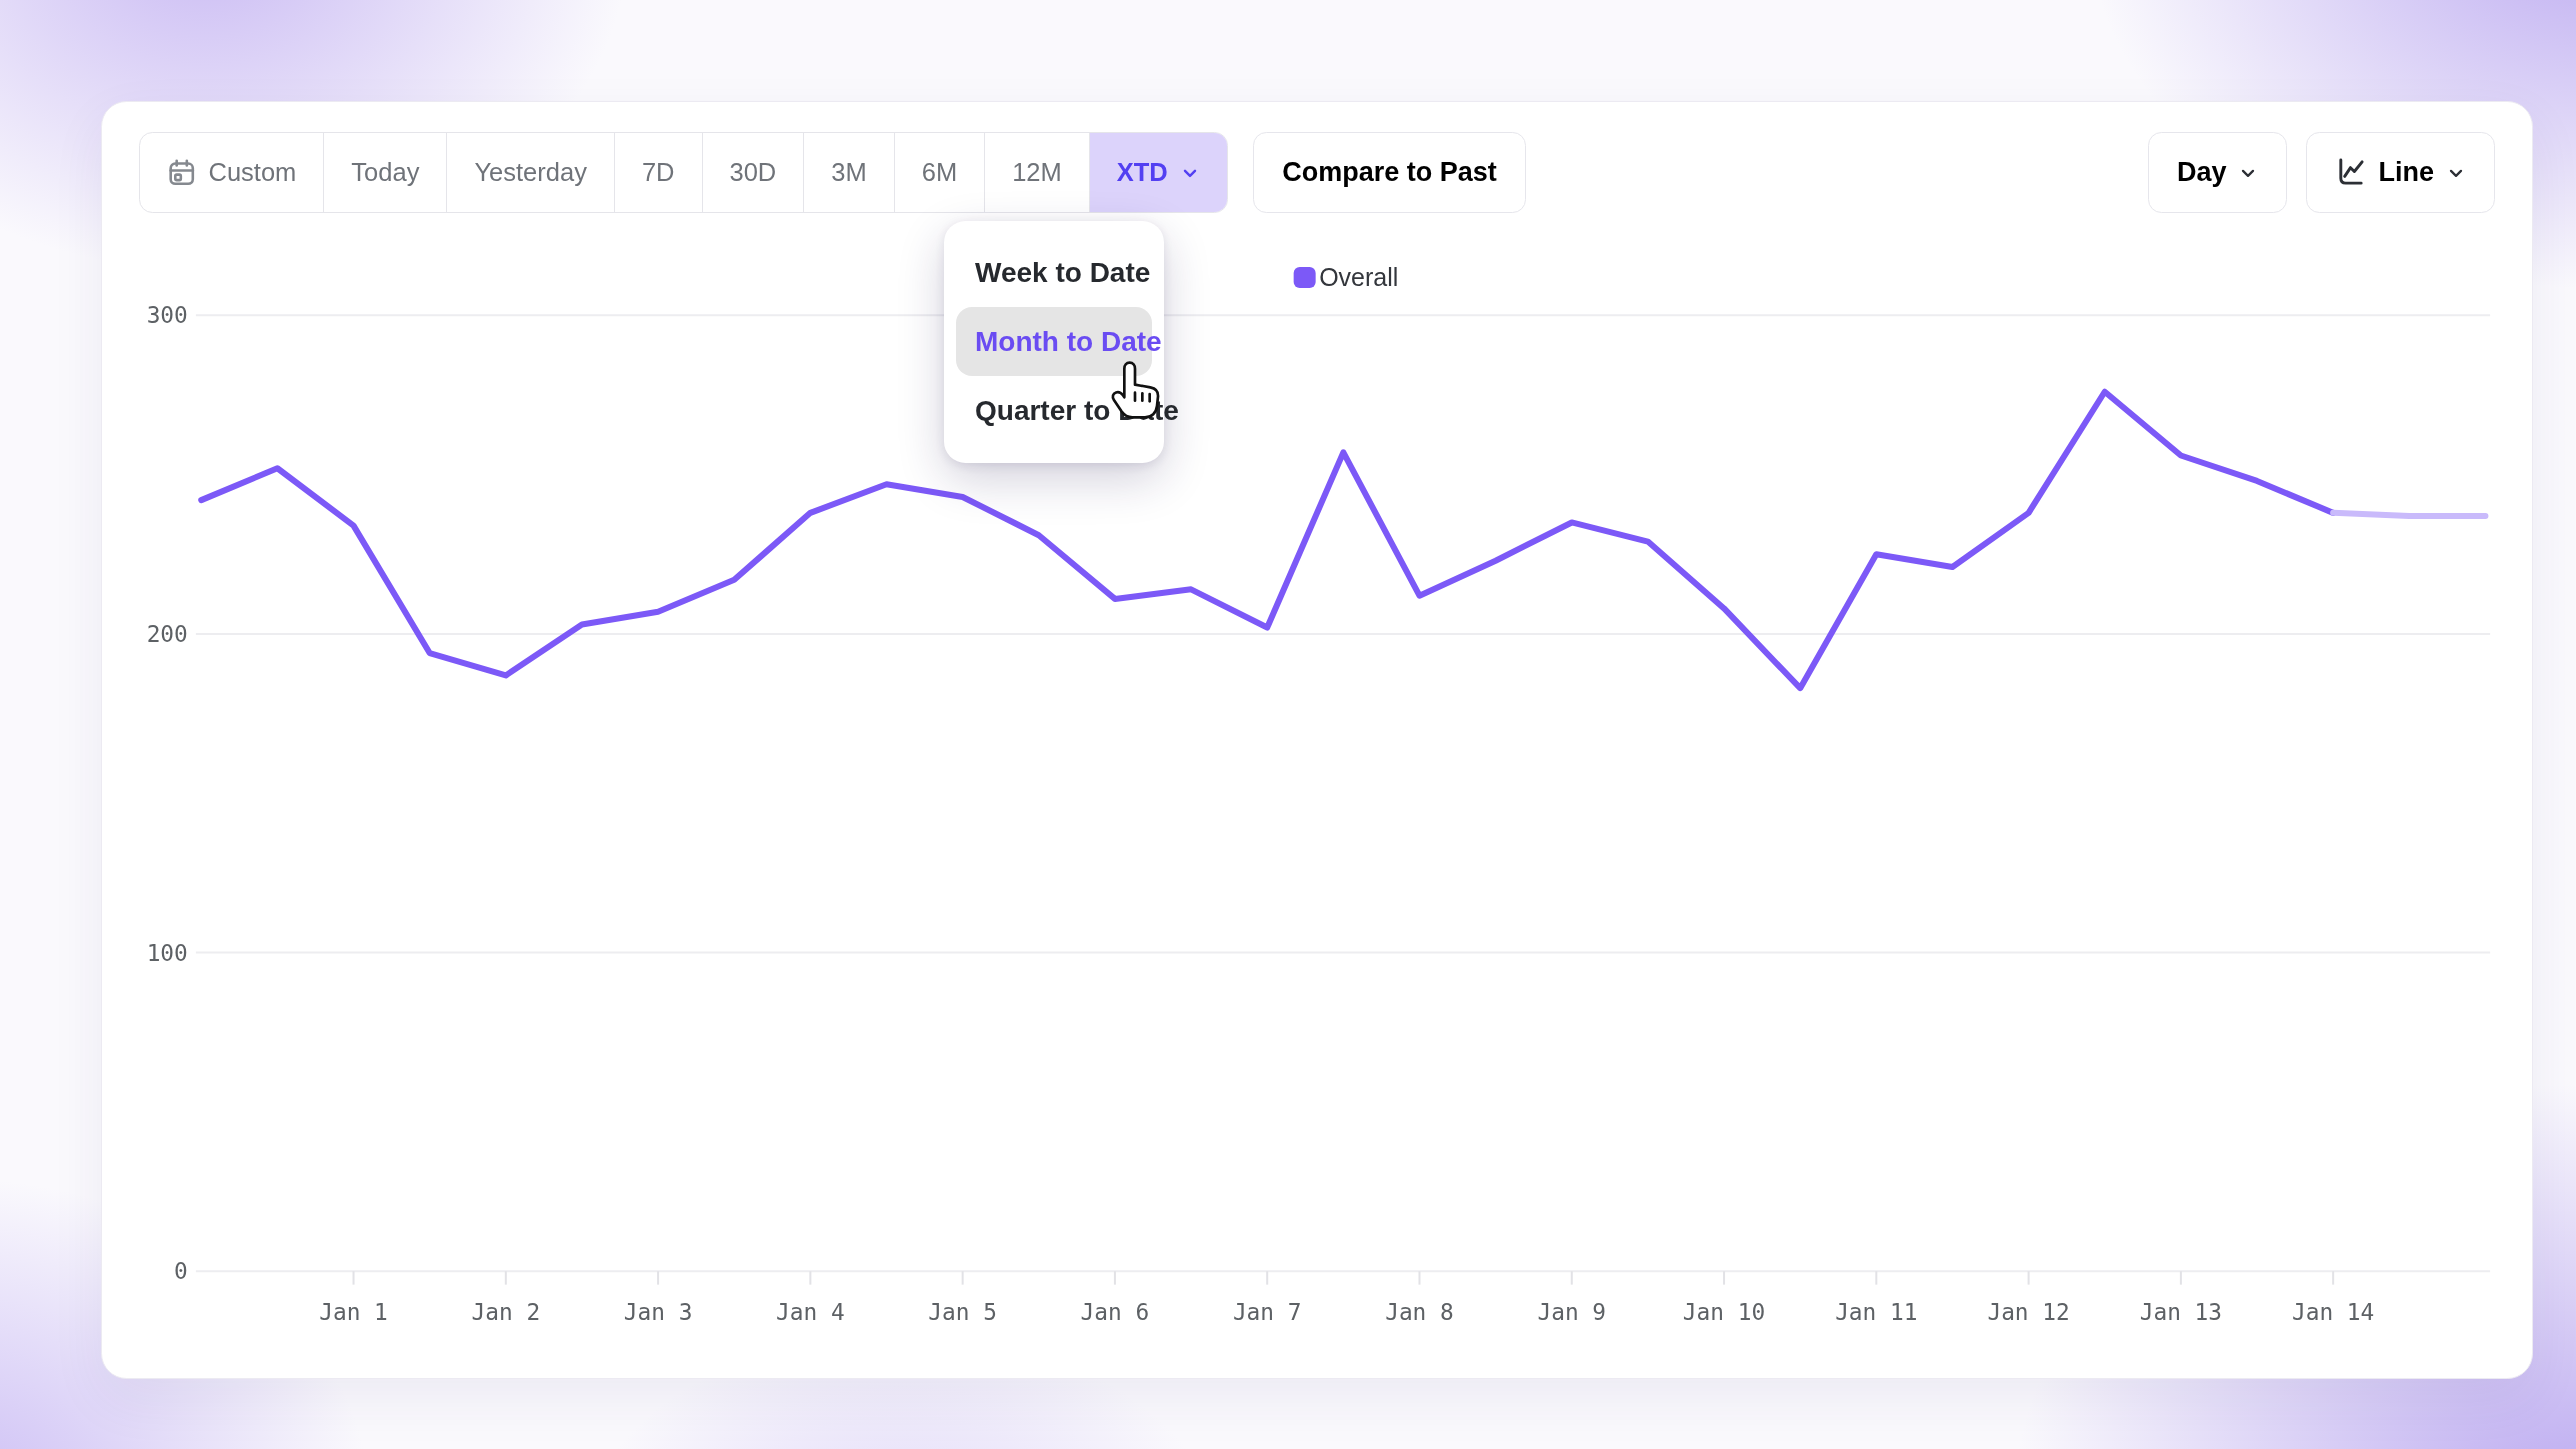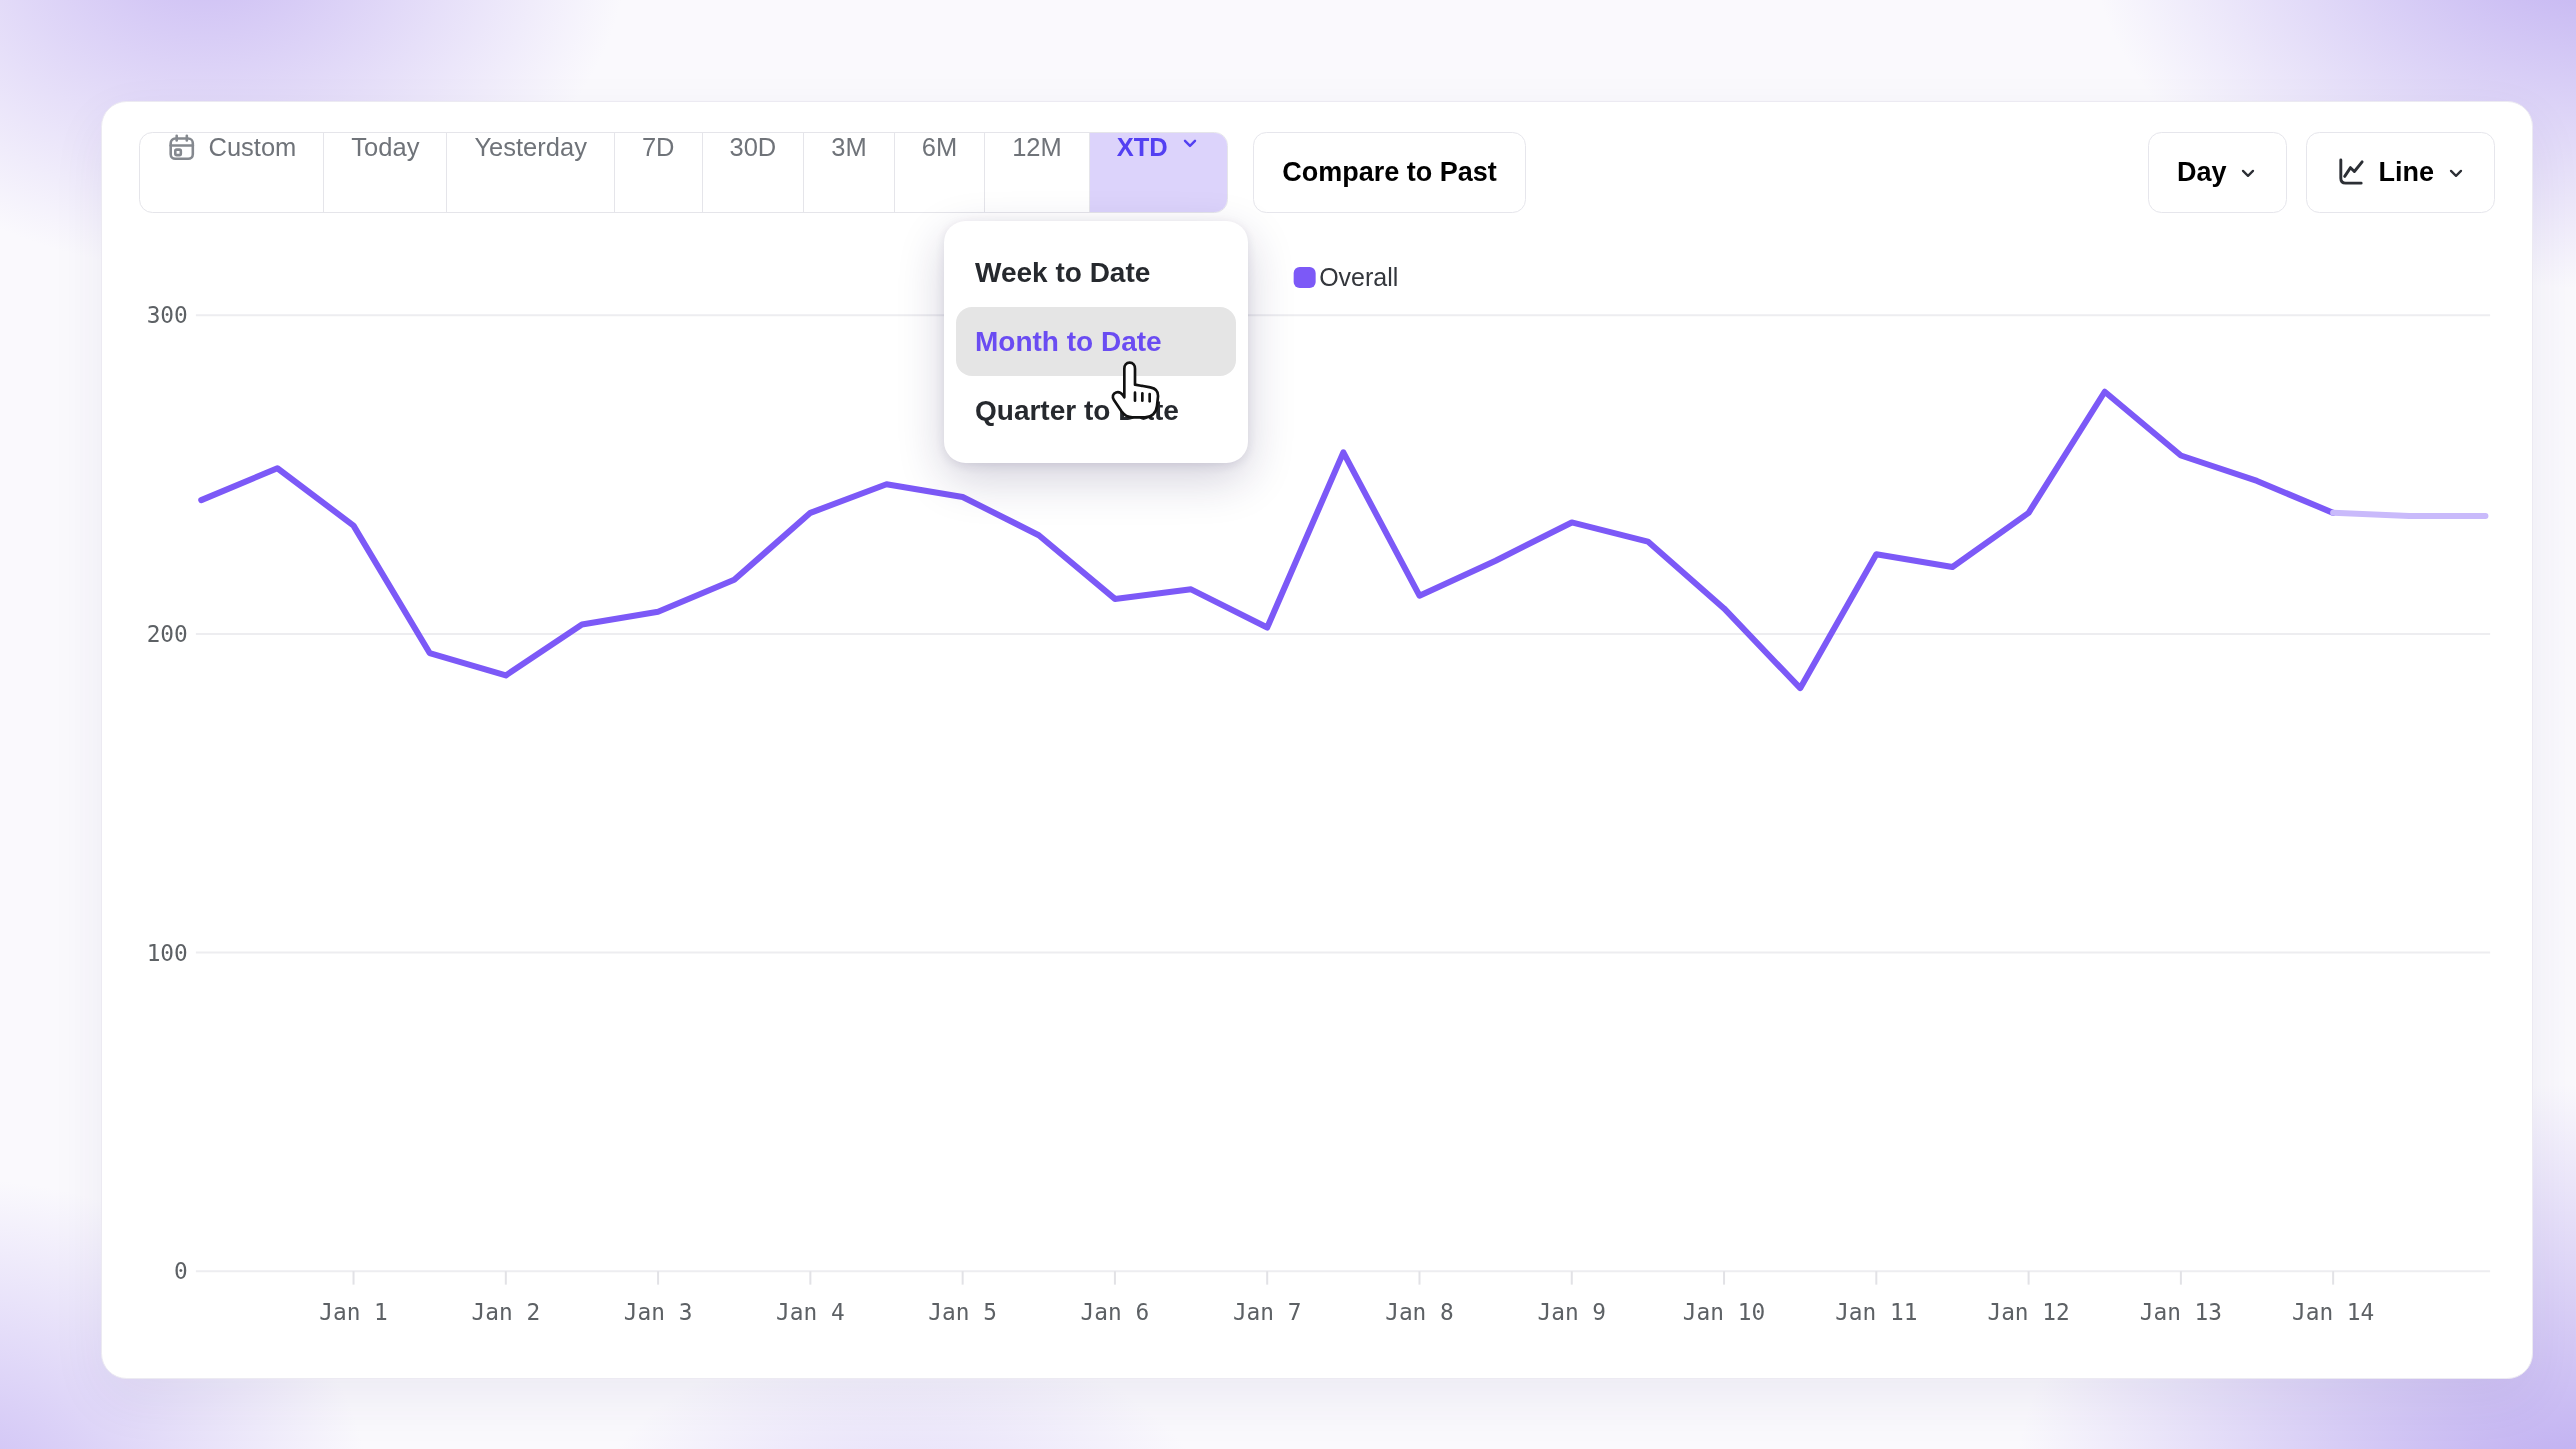--- a/index.html
+++ b/index.html
@@ -25,21 +25,21 @@
   
   .toolbar {
     position:absolute; left:37px; right:37px; top:30px; height:81px;
     display:flex; align-items:stretch; z-index:3;
   }
   .segmented {
     display:flex; border:1.3px solid #e5e5ea; border-radius:13.4px;
     background:#fff; overflow:hidden;
   }
   .seg-item {
-    display:flex; align-items:flex-start; gap:12px;
+    display:flex; align-items:center; gap:12px;
     padding:0 27px; font-size:25.5px; font-weight:500; color:#6f7379;
     border-left:1.3px solid #e5e5ea; cursor:pointer; white-space:nowrap;
   }
   .seg-item:first-child { border-left:none; }
   .seg-item.selected {
     background:#dcd3fb; color:#5340f2; font-weight:700;
   }
   .btn {
     display:flex; align-items:center; gap:12px;
     border:1.3px solid #e6e6ec; border-radius:13.4px; background:#fff;
@@ -58,21 +58,21 @@
   .legend-swatch { width:21.5px; height:21.5px; border-radius:6px; background:#7c59f7; }
   .legend-label { font-size:25px; font-weight:500; color:#33363c; }
   
   svg.chart-layer {
     position:absolute; left:0; top:0; width:2576px; height:1449px;
     z-index:2; pointer-events:none;
   }
   .axis-text { font-family:"DejaVu Sans Mono", monospace; font-size:34px; fill:#5d6165; }
   
   .dropdown {
-    position:absolute; left:944px; top:221px; width:304px;
+    position:absolute; left:944px; top:221px; width:220px;
     background:#fff; border-radius:21.5px; z-index:5;
     box-shadow:0 16px 47px rgba(35,25,80,0.20), 0 2.7px 9.4px rgba(35,25,80,0.10);
     padding:17.4px 12px;
   }
   .menu-item {
     height:69px; display:flex; align-items:center;
     padding:0 19px; font-size:28px; font-weight:600; color:#26292e;
     border-radius:16px; cursor:pointer; white-space:nowrap;
   }
   .menu-item.active { background:#e5e5e5; color:#6a4cf2; }

